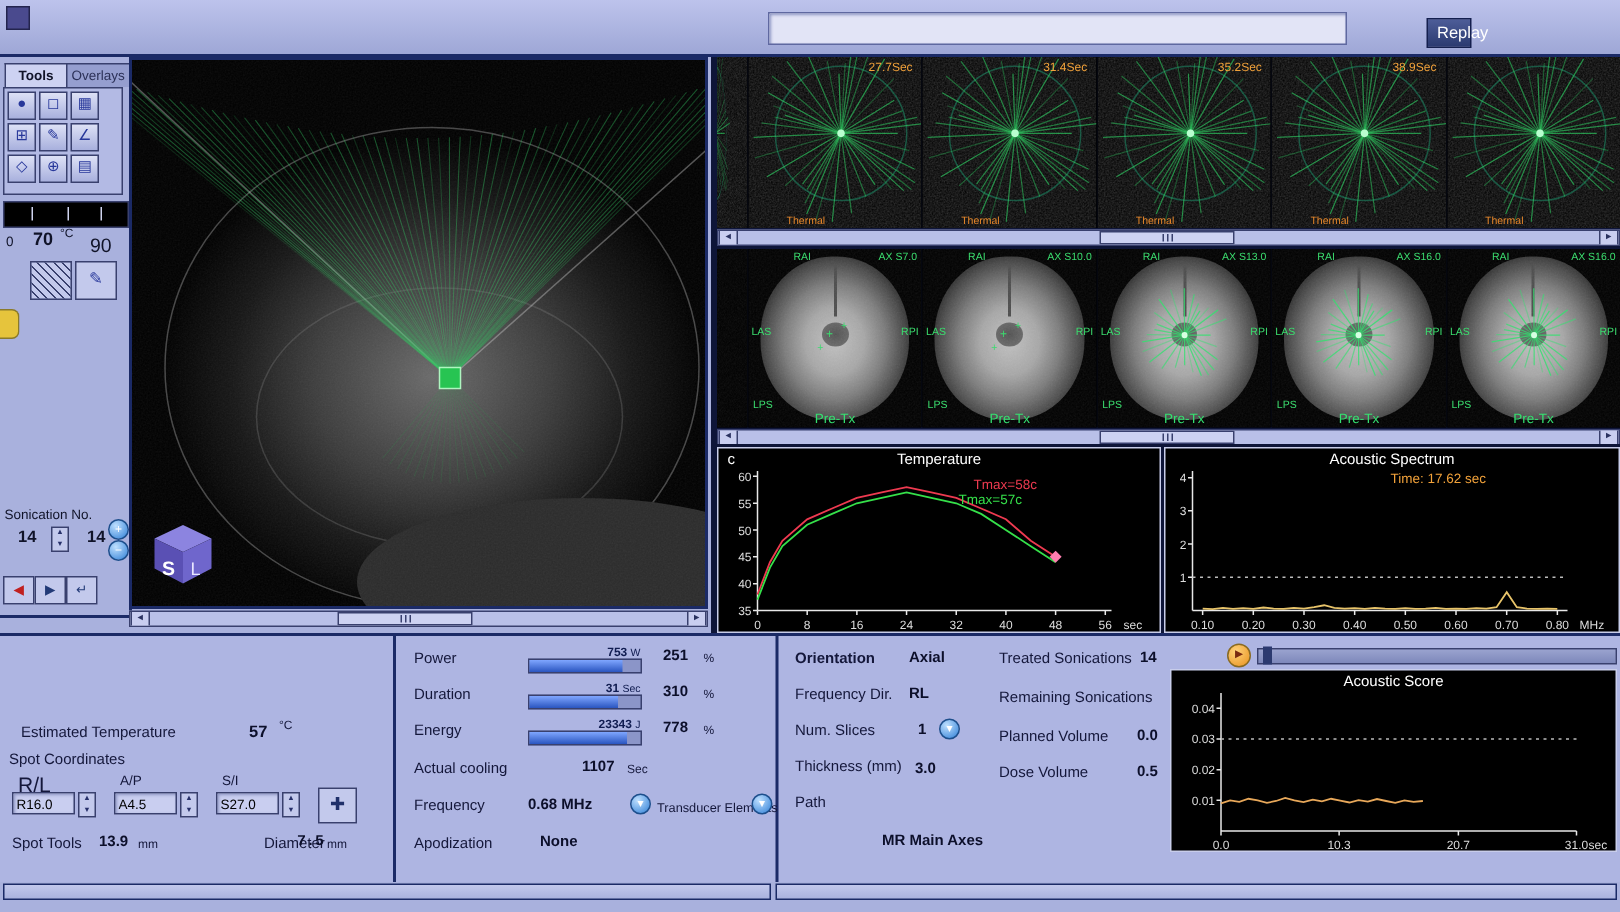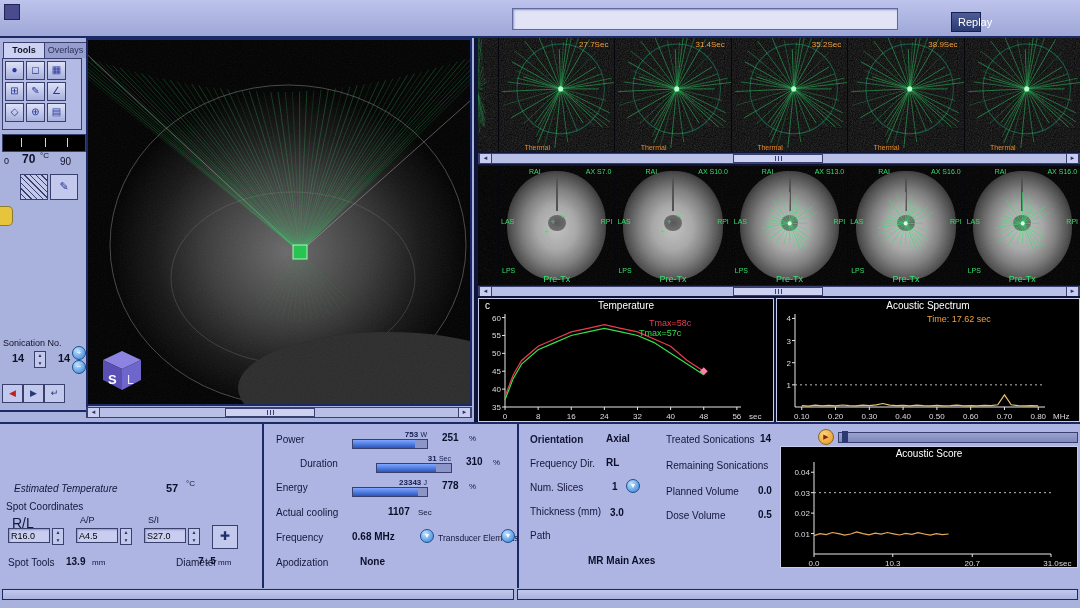--- a/index.html
+++ b/index.html
@@ -128,21 +128,21 @@
         <div class="toolbtn">▤</div>
       </div>
     <div class="colorbar">
       <i style="left:18px;"></i>
         <i style="left:42px;"></i>
         <i style="left:64px;"></i>
     </div>
     <span class="abs" style="left:4px;top:118px;font-size:9px;">0</span>
     <span class="abs" style="left:22px;top:114px;font-size:12px;font-weight:bold;">70</span>
     <span class="abs" style="left:40px;top:113px;font-size:8px;">°C</span>
-    <span class="abs" style="left:60px;top:118px;font-size:10px;">90</span>
+    <span class="abs" style="left:60px;top:118px;font-size:13px;">90</span>
     <div class="sidebtn hatch" style="left:20px;top:136px;"></div>
     <div class="sidebtn" style="left:50px;top:136px;text-align:center;line-height:22px;color:#27379a;font-size:11px;">✎</div>
     <div class="yellowtag"></div>
 
     <span class="abs" style="left:3px;top:300px;font-size:9px;">Sonication No.</span>
     <span class="abs" style="left:12px;top:314px;font-size:11px;font-weight:bold;">14</span>
     <span class="spin abs" style="left:34px;top:313px;">
         <b>▲</b>
         <b>▼</b>
       </span>
@@ -832,21 +832,21 @@
         <text x="261.2432432432433" y="120" class="ctk" text-anchor="middle">0.80</text>
         <text x="276" y="120" class="ctk">MHz</text>
         <line x1="18" y1="85.85714285714285" x2="268" y2="85.85714285714285" stroke="#bbb" stroke-width="1" stroke-dasharray="2,3"></line>
         <polyline points="24.8,106.7 31.5,107.1 38.3,106.2 45.0,106.9 51.8,106.4 58.5,106.9 65.3,106.0 72.1,106.7 78.8,106.9 85.6,106.2 92.3,106.7 99.1,105.8 105.8,104.5 112.6,106.2 119.4,106.7 126.1,106.4 132.9,106.9 139.6,106.2 146.4,106.7 153.1,106.9 159.9,106.4 166.6,106.9 173.4,106.7 180.2,106.2 186.9,106.9 193.7,106.7 200.4,106.9 207.2,106.4 213.9,106.7 220.7,105.8 227.5,95.8 234.2,105.8 241.0,106.7 247.7,106.9 254.5,106.7 261.2,106.9" fill="none" stroke="#e8c46a" stroke-width="1.2"></polyline>
       </svg></div>
 
   <div class="bottom"></div>
   <div class="vdiv" style="left:262px;"></div>
   <div class="vdiv" style="left:517px;"></div>
 
-  <span class="abs lbl" style="left:14px;top:483px;font-style:italic;">Estimated Temperature</span>
+  <span class="abs lbl" style="left:14px;top:483px;">Estimated Temperature</span>
   <span class="abs val" style="left:166px;top:482px;font-size:11px;">57</span>
   <span class="abs unit" style="left:186px;top:479px;">°C</span>
   <span class="abs lbl" style="left:6px;top:501px;">Spot Coordinates</span>
   <span class="abs lbl" style="left:12px;top:515px;font-size:14px;">R/L</span>
   <span class="abs lbl" style="left:80px;top:515px;font-size:9px;">A/P</span>
   <span class="abs lbl" style="left:148px;top:515px;font-size:9px;">S/I</span>
   <input class="field" style="left: 8px; top: 528px; width: 42px;" value="R16.0">
   <span class="spin abs" style="left:52px;top:528px;">
       <b>▲</b>
       <b>▼</b>
@@ -872,21 +872,21 @@
   <div id="powerRows">
       <div class="abs" style="left: 262px; top: 428px; width: 255px; height: 24px;">
         <span class="lbl abs" style="left:14px;top:6px;">Power</span>
         <div class="pbar" style="left:90px;top:11px;">
           <div class="pbar-fill" style="width:84%;"></div>
           <span class="pbar-val">753 <i>W</i></span>
         </div>
         <span class="val abs" style="left:180px;top:4px;">251</span>
         <span class="unit abs" style="left:207px;top:6px;">%</span>
       </div>
-      <div class="abs" style="left: 262px; top: 452px; width: 255px; height: 24px; margin-left: 24px;">
+      <div class="abs" style="left: 262px; top: 452px; width: 255px; height: 24px;">
         <span class="lbl abs" style="left:14px;top:6px;">Duration</span>
         <div class="pbar" style="left:90px;top:11px;">
           <div class="pbar-fill" style="width:80%;"></div>
           <span class="pbar-val">31 <i>Sec</i></span>
         </div>
         <span class="val abs" style="left:180px;top:4px;">310</span>
         <span class="unit abs" style="left:207px;top:6px;">%</span>
       </div>
       <div class="abs" style="left: 262px; top: 476px; width: 255px; height: 24px;">
         <span class="lbl abs" style="left:14px;top:6px;">Energy</span>

